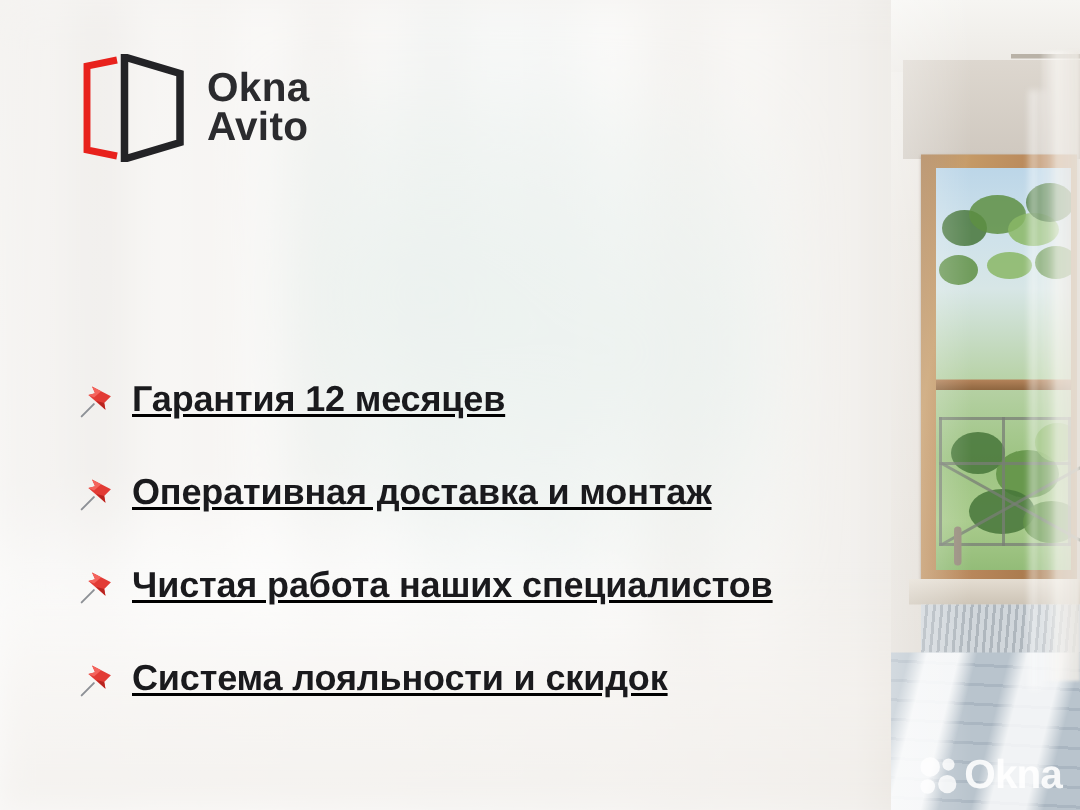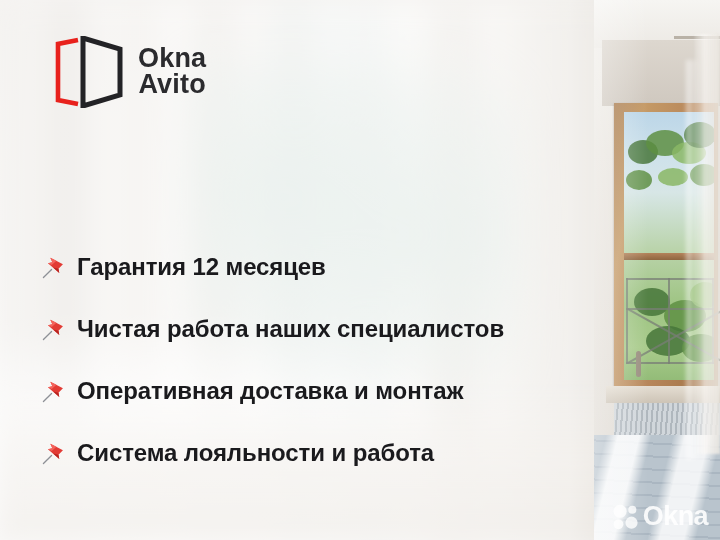--- a/index.html
+++ b/index.html
@@ -7,21 +7,20 @@
     padding: 0;
     background: #ffffff;
   }
   #poster {
     position: relative;
     width: 720px;
     height: 540px;
     overflow: hidden;
     font-family: "Liberation Sans", sans-serif;
     background: #8b5cf6;
-    text-align: center;
   }
 
   
   .bg-layer {
     position: absolute;
     inset: 0;
     overflow: hidden;
   }
 
   
@@ -219,23 +218,24 @@
     font-weight: 700;
     color: #111014;
     letter-spacing: -0.2px;
     white-space: nowrap;
     text-shadow: -3px 4px 0 #e8211c;
   }
 
   
   .bullets {
     position: absolute;
-    left: 41px;
+    left: 52px;
     top: 236px;
     width: 580px;
+    text-decoration: underline;
   }
   .bullet {
     display: flex;
     align-items: center;
     gap: 10px;
     height: 62px;
   }
   .pin {
     width: 26px;
     height: 26px;
@@ -353,41 +353,41 @@
       <div class="bullet-label">Гарантия 12 месяцев</div>
     </div>
 
     <div class="bullet">
       <svg class="pin" viewBox="0 0 32 32">
         <path d="M3 29 L13 19" stroke="#8d9096" stroke-width="1.6" fill="none" stroke-linecap="round"></path>
         <path d="M11.5 4.5 L27 12.5 L21.5 18 L22.5 23.5 L8.5 11.5 L14 10 Z" fill="#e23b35"></path>
         <path d="M11.5 4.5 L19 8.4 L13.2 13.5 L8.5 11.5 L14 10 Z" fill="#f4635c"></path>
         <path d="M21.5 18 L22.5 23.5 L15 16.5 Z" fill="#b8241f"></path>
       </svg>
-      <div class="bullet-label">Чистая работа наших специалистов</div>
+      <div class="bullet-label">Оперативная доставка и монтаж</div>
     </div>
 
     <div class="bullet">
       <svg class="pin" viewBox="0 0 32 32">
         <path d="M3 29 L13 19" stroke="#8d9096" stroke-width="1.6" fill="none" stroke-linecap="round"></path>
         <path d="M11.5 4.5 L27 12.5 L21.5 18 L22.5 23.5 L8.5 11.5 L14 10 Z" fill="#e23b35"></path>
         <path d="M11.5 4.5 L19 8.4 L13.2 13.5 L8.5 11.5 L14 10 Z" fill="#f4635c"></path>
         <path d="M21.5 18 L22.5 23.5 L15 16.5 Z" fill="#b8241f"></path>
       </svg>
-      <div class="bullet-label">Оперативная доставка и монтаж</div>
+      <div class="bullet-label">Чистая работа наших специалистов</div>
     </div>
 
     <div class="bullet">
       <svg class="pin" viewBox="0 0 32 32">
         <path d="M3 29 L13 19" stroke="#8d9096" stroke-width="1.6" fill="none" stroke-linecap="round"></path>
         <path d="M11.5 4.5 L27 12.5 L21.5 18 L22.5 23.5 L8.5 11.5 L14 10 Z" fill="#e23b35"></path>
         <path d="M11.5 4.5 L19 8.4 L13.2 13.5 L8.5 11.5 L14 10 Z" fill="#f4635c"></path>
         <path d="M21.5 18 L22.5 23.5 L15 16.5 Z" fill="#b8241f"></path>
       </svg>
-      <div class="bullet-label">Система лояльности и работа</div>
+      <div class="bullet-label">Система лояльности и скидок</div>
     </div>
 
   </div>
 
   <div class="avito">
     <svg class="avito-mark" viewBox="0 0 32 32">
       <circle cx="10" cy="9" r="8" fill="rgba(255,255,255,.88)"></circle>
       <circle cx="25" cy="7" r="5" fill="rgba(255,255,255,.88)"></circle>
       <circle cx="8" cy="25" r="6" fill="rgba(255,255,255,.88)"></circle>
       <circle cx="24" cy="23" r="7.5" fill="rgba(255,255,255,.88)"></circle>

